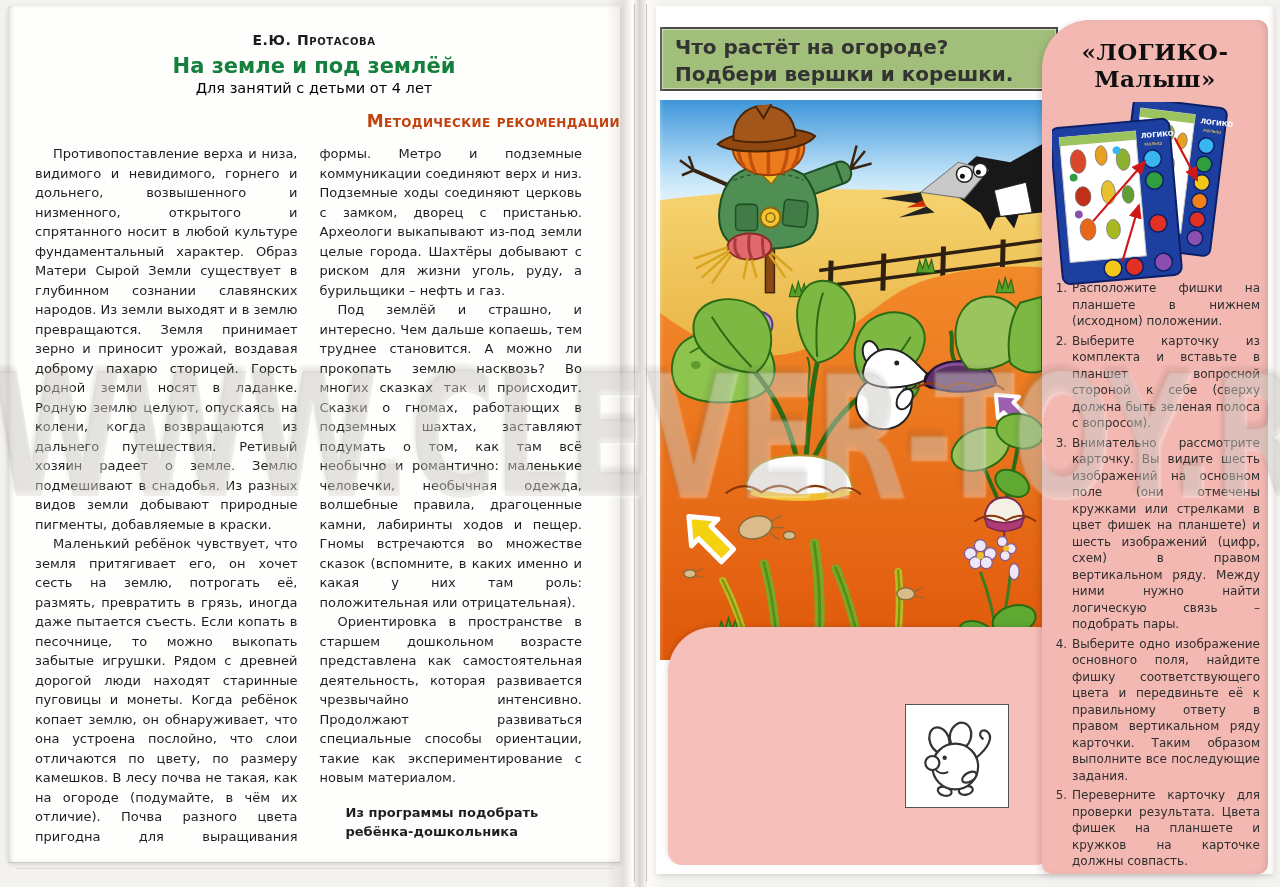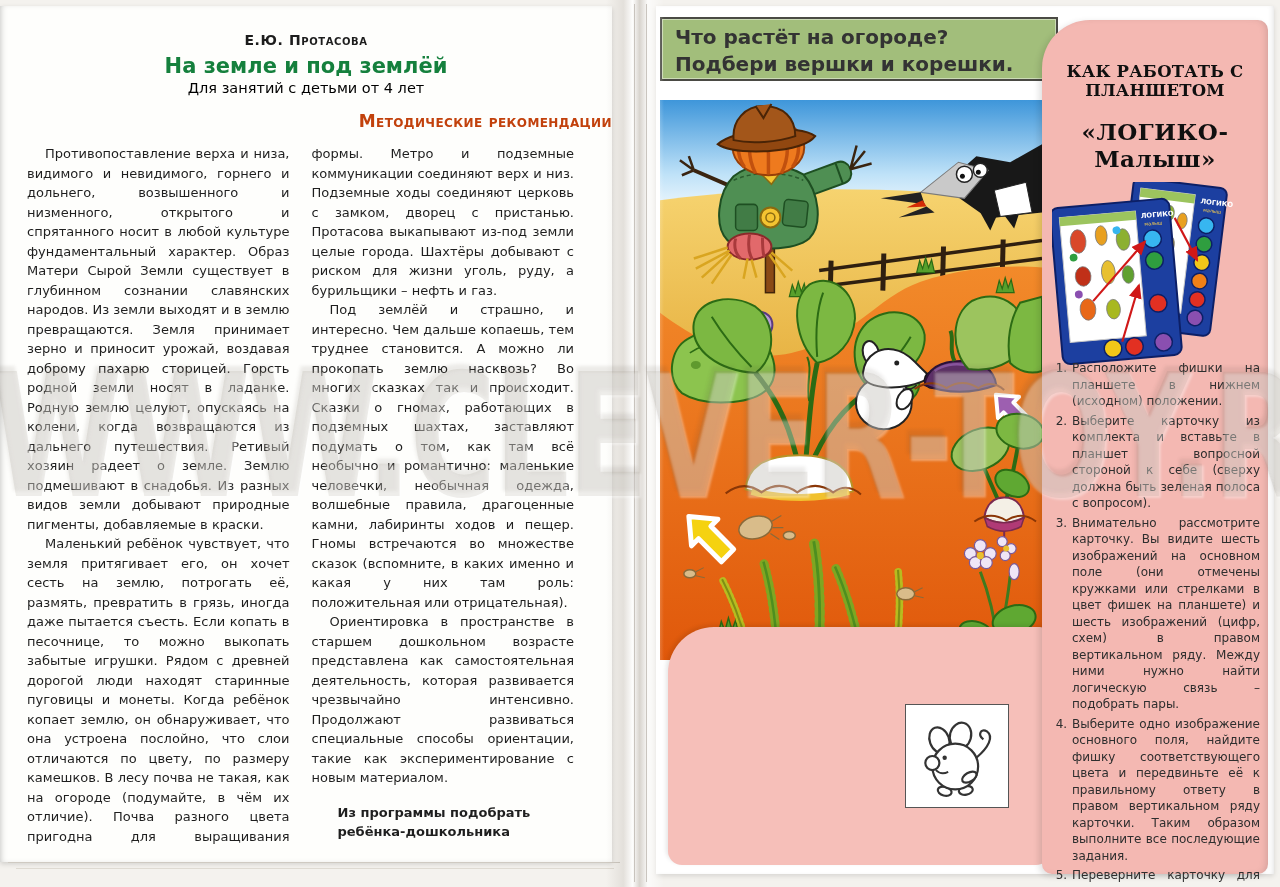--- a/index.html
+++ b/index.html
@@ -1,20 +1,20 @@
 <!DOCTYPE html>
 <html lang="ru"><head>
 <meta charset="utf-8">
 <style>
   html,body{margin:0;padding:0;background:#e9e7e2;}
   .scene{position:relative;width:1280px;height:887px;background:#f4f2ee;overflow:hidden;
          font-family:"DejaVu Sans",sans-serif;color:#222;}
 
   
-  .page-left{position:absolute;left:0;top:6px;width:612px;height:856px;background:#fefefc;
+  .page-left{position:absolute;left:8px;top:6px;width:612px;height:856px;background:#fefefc;
              box-shadow:inset 4px 0 7px -4px rgba(0,0,0,.28),0 2px 5px rgba(0,0,0,.15);}
   .page-right{position:absolute;left:656px;top:6px;width:618px;height:868px;background:#ffffff;
               box-shadow:inset -4px 0 7px -5px rgba(0,0,0,.2),0 2px 5px rgba(0,0,0,.12);}
   .spine{position:absolute;left:606px;top:0;width:58px;height:887px;z-index:5;pointer-events:none;
          background:linear-gradient(90deg,rgba(0,0,0,0),rgba(80,65,50,.10) 30%,rgba(255,255,255,.85) 46%,
                     rgba(90,75,60,.18) 58%,rgba(255,255,255,.7) 72%,rgba(0,0,0,0));}
   .spine-line{position:absolute;top:4px;width:1px;height:878px;background:rgba(120,110,95,.35);z-index:6;}
   .edge1{position:absolute;left:8px;top:862px;width:612px;height:1px;background:#cfcac2;z-index:4;}
   .edge2{position:absolute;left:16px;top:868px;width:598px;height:1px;background:#dedad2;z-index:4;}
 
@@ -31,21 +31,21 @@
   .title{font-size:21px;font-weight:700;margin:6px 0 2px;color:#15803d;}
   .subtitle{font-size:14.5px;color:#000000;}
   .section{font-size:17px;font-variant:small-caps;font-weight:600;margin:15px 0 0;letter-spacing:.4px;color:#c2410c;text-align:right;}
   .columns{display:flex;gap:22px;padding:13px 38px 0 27px;height:702px;overflow:hidden;}
   .col{width:287px;text-align:justify;font-size:13px;line-height:1.5;color:#1f1f1f;}
   .para{margin:0;}
   .para.indent{text-indent:18px;}
   .program-heading{font-weight:700;margin:15px 0 0 26px;text-align:left;line-height:1.5;}
 
   
-  .question-bar{position:absolute;left:4px;top:11px;width:398px;height:64px;z-index:1;
+  .question-bar{position:absolute;left:4px;top:21px;width:398px;height:64px;z-index:1;
                 background:#a2be7b;border:2px solid #4a4a44;box-sizing:border-box;
                 box-shadow:inset 0 0 0 1px rgba(255,255,255,.45);
                 padding:5px 0 0 13px;}
   .question-bar div{font-size:20px;font-weight:700;line-height:1.33;color:#333;}
   .garden{position:absolute;left:4px;top:94px;width:382px;height:560px;z-index:1;overflow:hidden;}
   .garden svg{display:block;}
 
   .pink-card{position:absolute;left:12px;top:621px;width:382px;height:238px;z-index:2;
              background:#f6bfb9;border-radius:46px 10px 14px 14px;
              box-shadow:-2px -2px 4px rgba(0,0,0,.10);}
@@ -75,21 +75,21 @@
       <div class="title">На земле и под землёй</div>
       <div class="subtitle">Для занятий с детьми от 4 лет</div>
       <div class="section">Методические рекомендации</div>
     </div>
     <div class="columns">
       <div class="col">
           <p class="para indent">Противопоставление верха и низа, видимого и невидимого, горнего и дольнего, возвышенного и низменного, открытого и спрятанного носит в любой культуре фундаментальный характер. Образ Матери Сырой Земли существует в глубинном сознании славянских народов. Из земли выходят и в землю превращаются. Земля принимает зерно и приносит урожай, воздавая доброму пахарю сторицей. Горсть родной земли носят в ладанке. Родную землю целуют, опускаясь на колени, когда возвращаются из дальнего путешествия. Ретивый хозяин радеет о земле. Землю подмешивают в снадобья. Из разных видов земли добывают природные пигменты, добавляемые в краски.</p>
           <p class="para indent">Маленький ребёнок чувствует, что земля притягивает его, он хочет сесть на землю, потрогать её, размять, превратить в грязь, иногда даже пытается съесть. Если копать в песочнице, то можно выкопать забытые игрушки. Рядом с древней дорогой люди находят старинные пуговицы и монеты. Когда ребёнок копает землю, он обнаруживает, что она устроена послойно, что слои отличаются по цвету, по размеру камешков. В лесу почва не такая, как на огороде (подумайте, в чём их отличие). Почва разного цвета пригодна для выращивания определённых растений. Одним нужна почва рыхлая, сухая, другим – влажная, глинистая, третьим – перегной, четвёртым – каменистая.</p>
         </div>
       <div class="col">
-        <p class="para">формы. Метро и подземные коммуникации соединяют верх и низ. Подземные ходы соединяют церковь с замком, дворец с пристанью. Протасова выкапывают из-под земли целые города. Шахтёры добывают с риском для жизни уголь, руду, а бурильщики – нефть и газ.</p>
+        <p class="para">формы. Метро и подземные коммуникации соединяют верх и низ. Подземные ходы соединяют церковь с замком, дворец с пристанью. Археологи выкапывают из-под земли целые города. Шахтёры добывают с риском для жизни уголь, руду, а бурильщики – нефть и газ.</p>
         <div>
             <p class="para indent">Под землёй и страшно, и интересно. Чем дальше копаешь, тем труднее становится. А можно ли прокопать землю насквозь? Во многих сказках так и происходит. Сказки о гномах, работающих в подземных шахтах, заставляют подумать о том, как там всё необычно и романтично: маленькие человечки, необычная одежда, волшебные правила, драгоценные камни, лабиринты ходов и пещер. Гномы встречаются во множестве сказок (вспомните, в каких именно и какая у них там роль: положительная или отрицательная).</p>
             <p class="para indent">Ориентировка в пространстве в старшем дошкольном возрасте представлена как самостоятельная деятельность, которая развивается чрезвычайно интенсивно. Продолжают развиваться специальные способы ориентации, такие как экспериментирование с новым материалом.</p>
           </div>
         <div class="program-heading">
           <div>Из программы подобрать</div>
           <div>ребёнка-дошкольника «Истоки».</div>
           <div>Раздел «Познавательное развитие» .</div>
         </div>
 
@@ -312,21 +312,20 @@
             <ellipse cx="64" cy="74" rx="9" ry="5" transform="rotate(-30 64 74)"></ellipse>
             <circle cx="22" cy="58" r="8"></circle>
             <circle cx="36" cy="52" r="2.5" fill="#333" stroke="none"></circle>
             <path d="M26,66 q6,6 14,2" fill="none" stroke-width="2"></path>
           </g>
         </svg>
       </div>
     </div>
 
     <aside class="sidebar">
-      <div class="sb-title1">КАК РАБОТАТЬ С ПЛАНШЕТОМ</div>
       <div class="sb-title2">«ЛОГИКО-Малыш»</div>
 
       <div class="tablets">
         <svg viewBox="0 0 210 190" width="206" height="186">
           <defs>
             <marker id="rah" markerWidth="8" markerHeight="8" refX="6" refY="3" orient="auto">
               <polygon points="0,0 7,3 0,6" fill="#D01818"></polygon>
             </marker>
           </defs>
 

